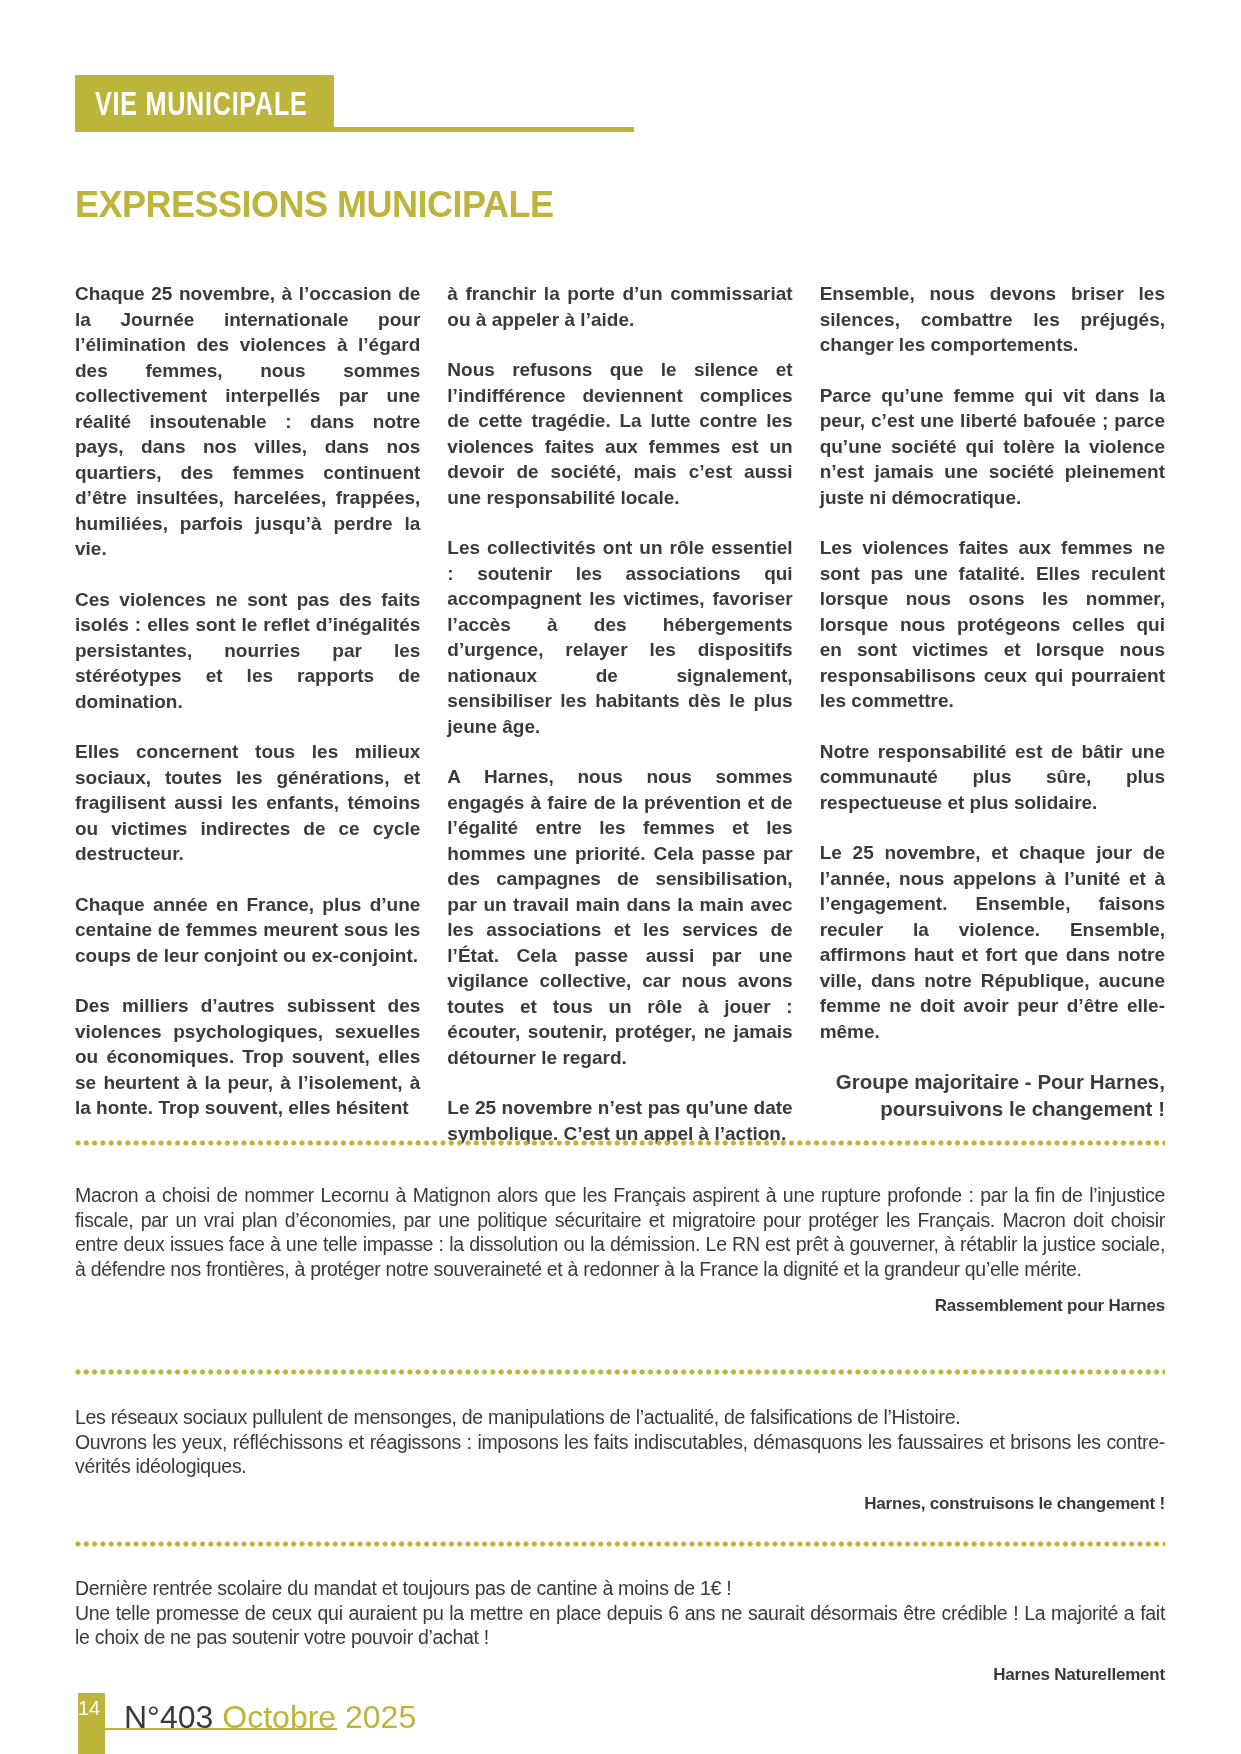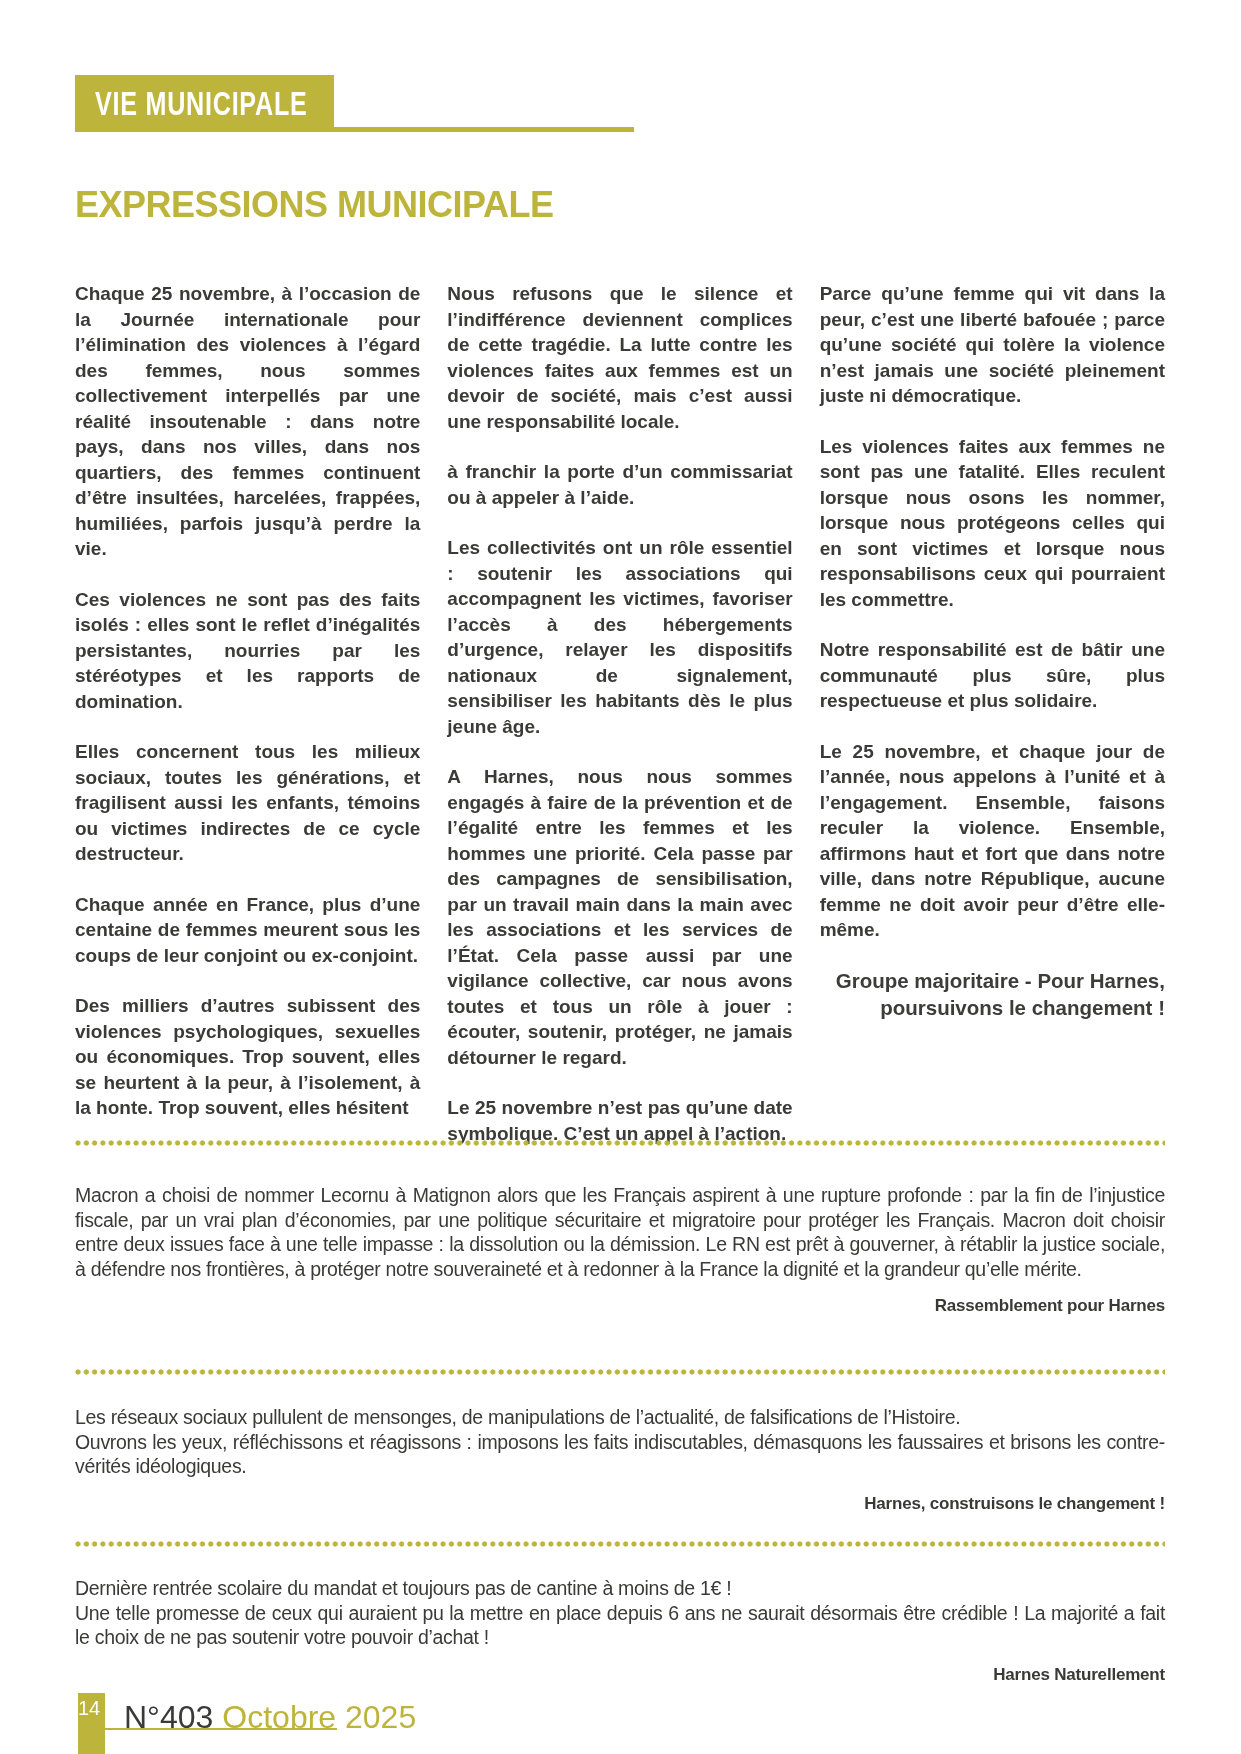--- a/index.html
+++ b/index.html
@@ -77,27 +77,28 @@
 
   <div class="cols">
     <div class="col">
       <p>Chaque 25 novembre, à l’occasion de la Journée internationale pour l’élimination des violences à l’égard des femmes, nous sommes collectivement interpellés par une réalité insoutenable : dans notre pays, dans nos villes, dans nos quartiers, des femmes continuent d’être insultées, harcelées, frappées, humiliées, parfois jusqu’à perdre la vie.</p>
       <p>Ces violences ne sont pas des faits isolés : elles sont le reflet d’inégalités persistantes, nourries par les stéréotypes et les rapports de domination.</p>
       <p>Elles concernent tous les milieux sociaux, toutes les générations, et fragilisent aussi les enfants, témoins ou victimes indirectes de ce cycle destructeur.</p>
       <p>Chaque année en France, plus d’une centaine de femmes meurent sous les coups de leur conjoint ou ex-conjoint.</p>
       <p>Des milliers d’autres subissent des violences psychologiques, sexuelles ou économiques. Trop souvent, elles se heurtent à la peur, à l’isolement, à la honte. Trop souvent, elles hésitent</p>
     </div>
     <div class="col">
+      <p>à franchir la porte d’un commissariat ou à appeler à l’aide.</p>
       <p>Nous refusons que le silence et l’indifférence deviennent complices de cette tragédie. La lutte contre les violences faites aux femmes est un devoir de société, mais c’est aussi une responsabilité locale.</p>
-      <p>à franchir la porte d’un commissariat ou à appeler à l’aide.</p>
       <p>Les collectivités ont un rôle essentiel : soutenir les associations qui accompagnent les victimes, favoriser l’accès à des hébergements d’urgence, relayer les dispositifs nationaux de signalement, sensibiliser les habitants dès le plus jeune âge.</p>
       <p>A Harnes, nous nous sommes engagés à faire de la prévention et de l’égalité entre les femmes et les hommes une priorité. Cela passe par des campagnes de sensibilisation, par un travail main dans la main avec les associations et les services de l’État. Cela passe aussi par une vigilance collective, car nous avons toutes et tous un rôle à jouer : écouter, soutenir, protéger, ne jamais détourner le regard.</p>
       <p>Le 25 novembre n’est pas qu’une date symbolique. C’est un appel à l’action.</p>
     </div>
     <div class="col">
+      <p>Ensemble, nous devons briser les silences, combattre les préjugés, changer les comportements.</p>
       <p>Parce qu’une femme qui vit dans la peur, c’est une liberté bafouée ; parce qu’une société qui tolère la violence n’est jamais une société pleinement juste ni démocratique.</p>
       <p>Les violences faites aux femmes ne sont pas une fatalité. Elles reculent lorsque nous osons les nommer, lorsque nous protégeons celles qui en sont victimes et lorsque nous responsabilisons ceux qui pourraient les commettre.</p>
       <p>Notre responsabilité est de bâtir une communauté plus sûre, plus respectueuse et plus solidaire.</p>
       <p>Le  25 novembre, et chaque jour de l’année, nous appelons à l’unité et à l’engagement. Ensemble, faisons reculer la violence.  Ensemble, affirmons haut et fort que dans notre ville, dans notre République, aucune femme ne doit avoir peur d’être elle-même.</p>
       <div class="col-sig">
         <div class="sig-line">Groupe majoritaire - Pour Harnes,</div>
         <div class="sig-line">poursuivons le changement !</div>
       </div>
     </div>
   </div>

